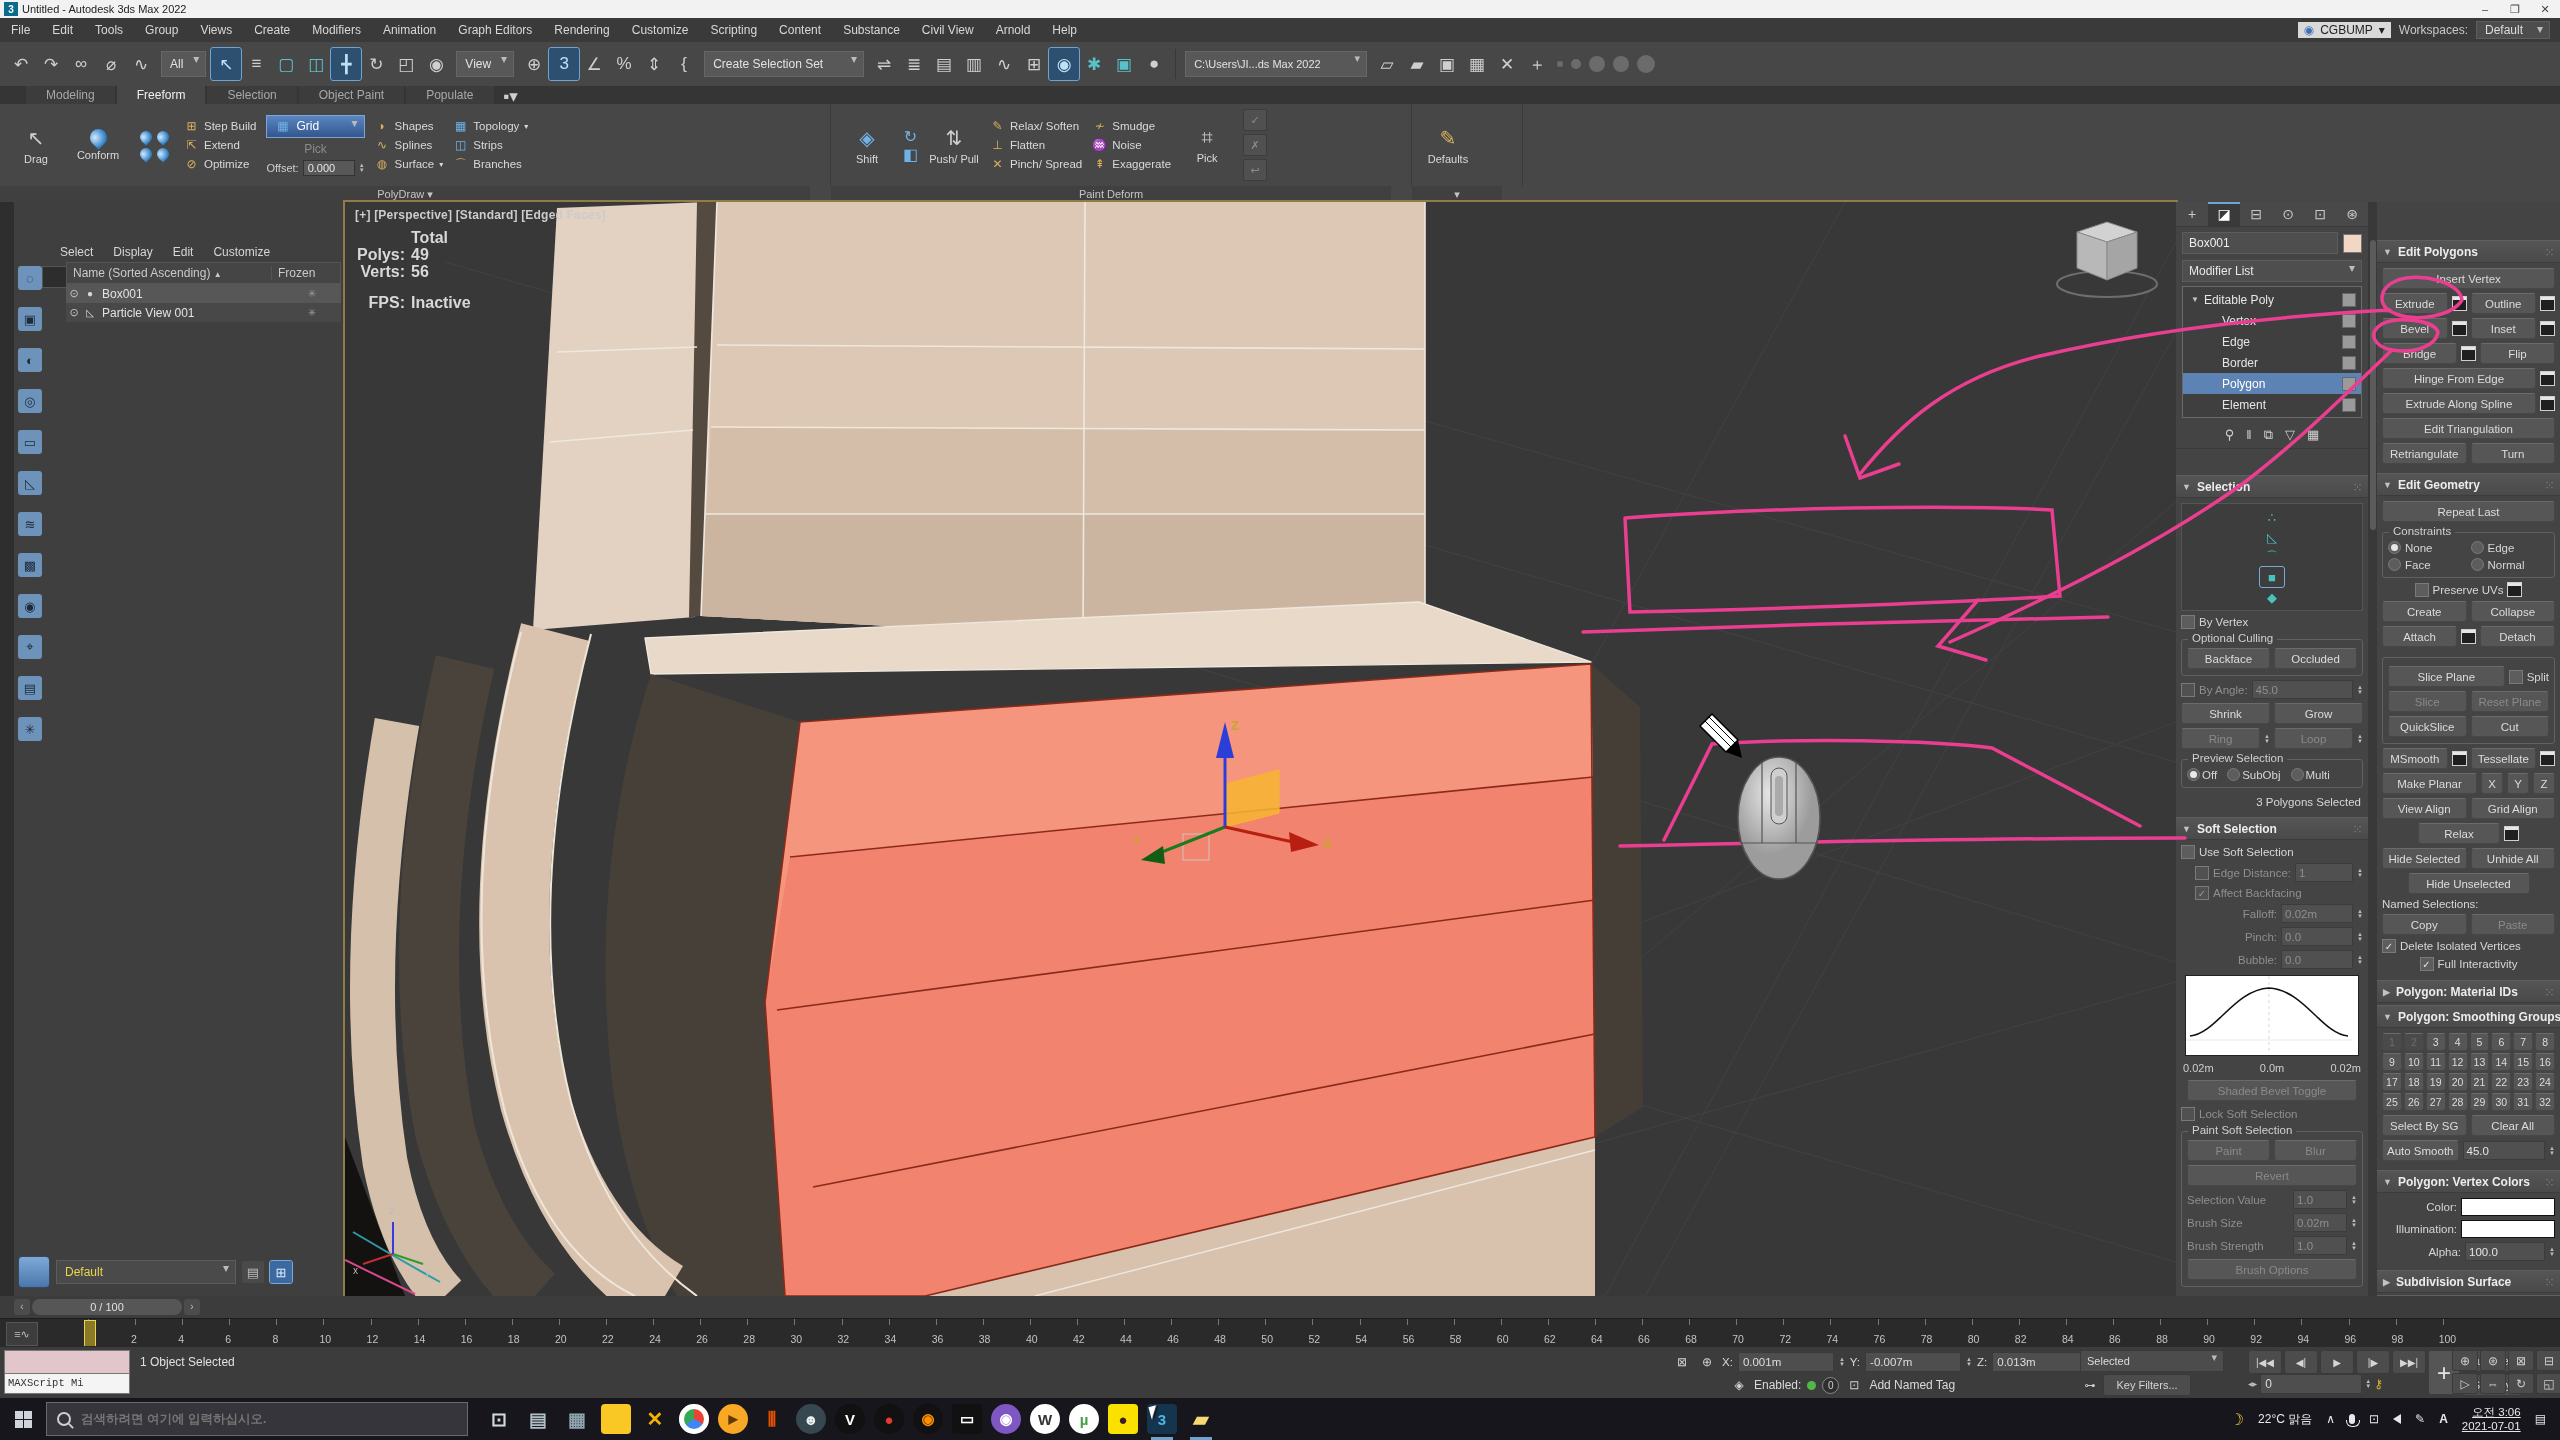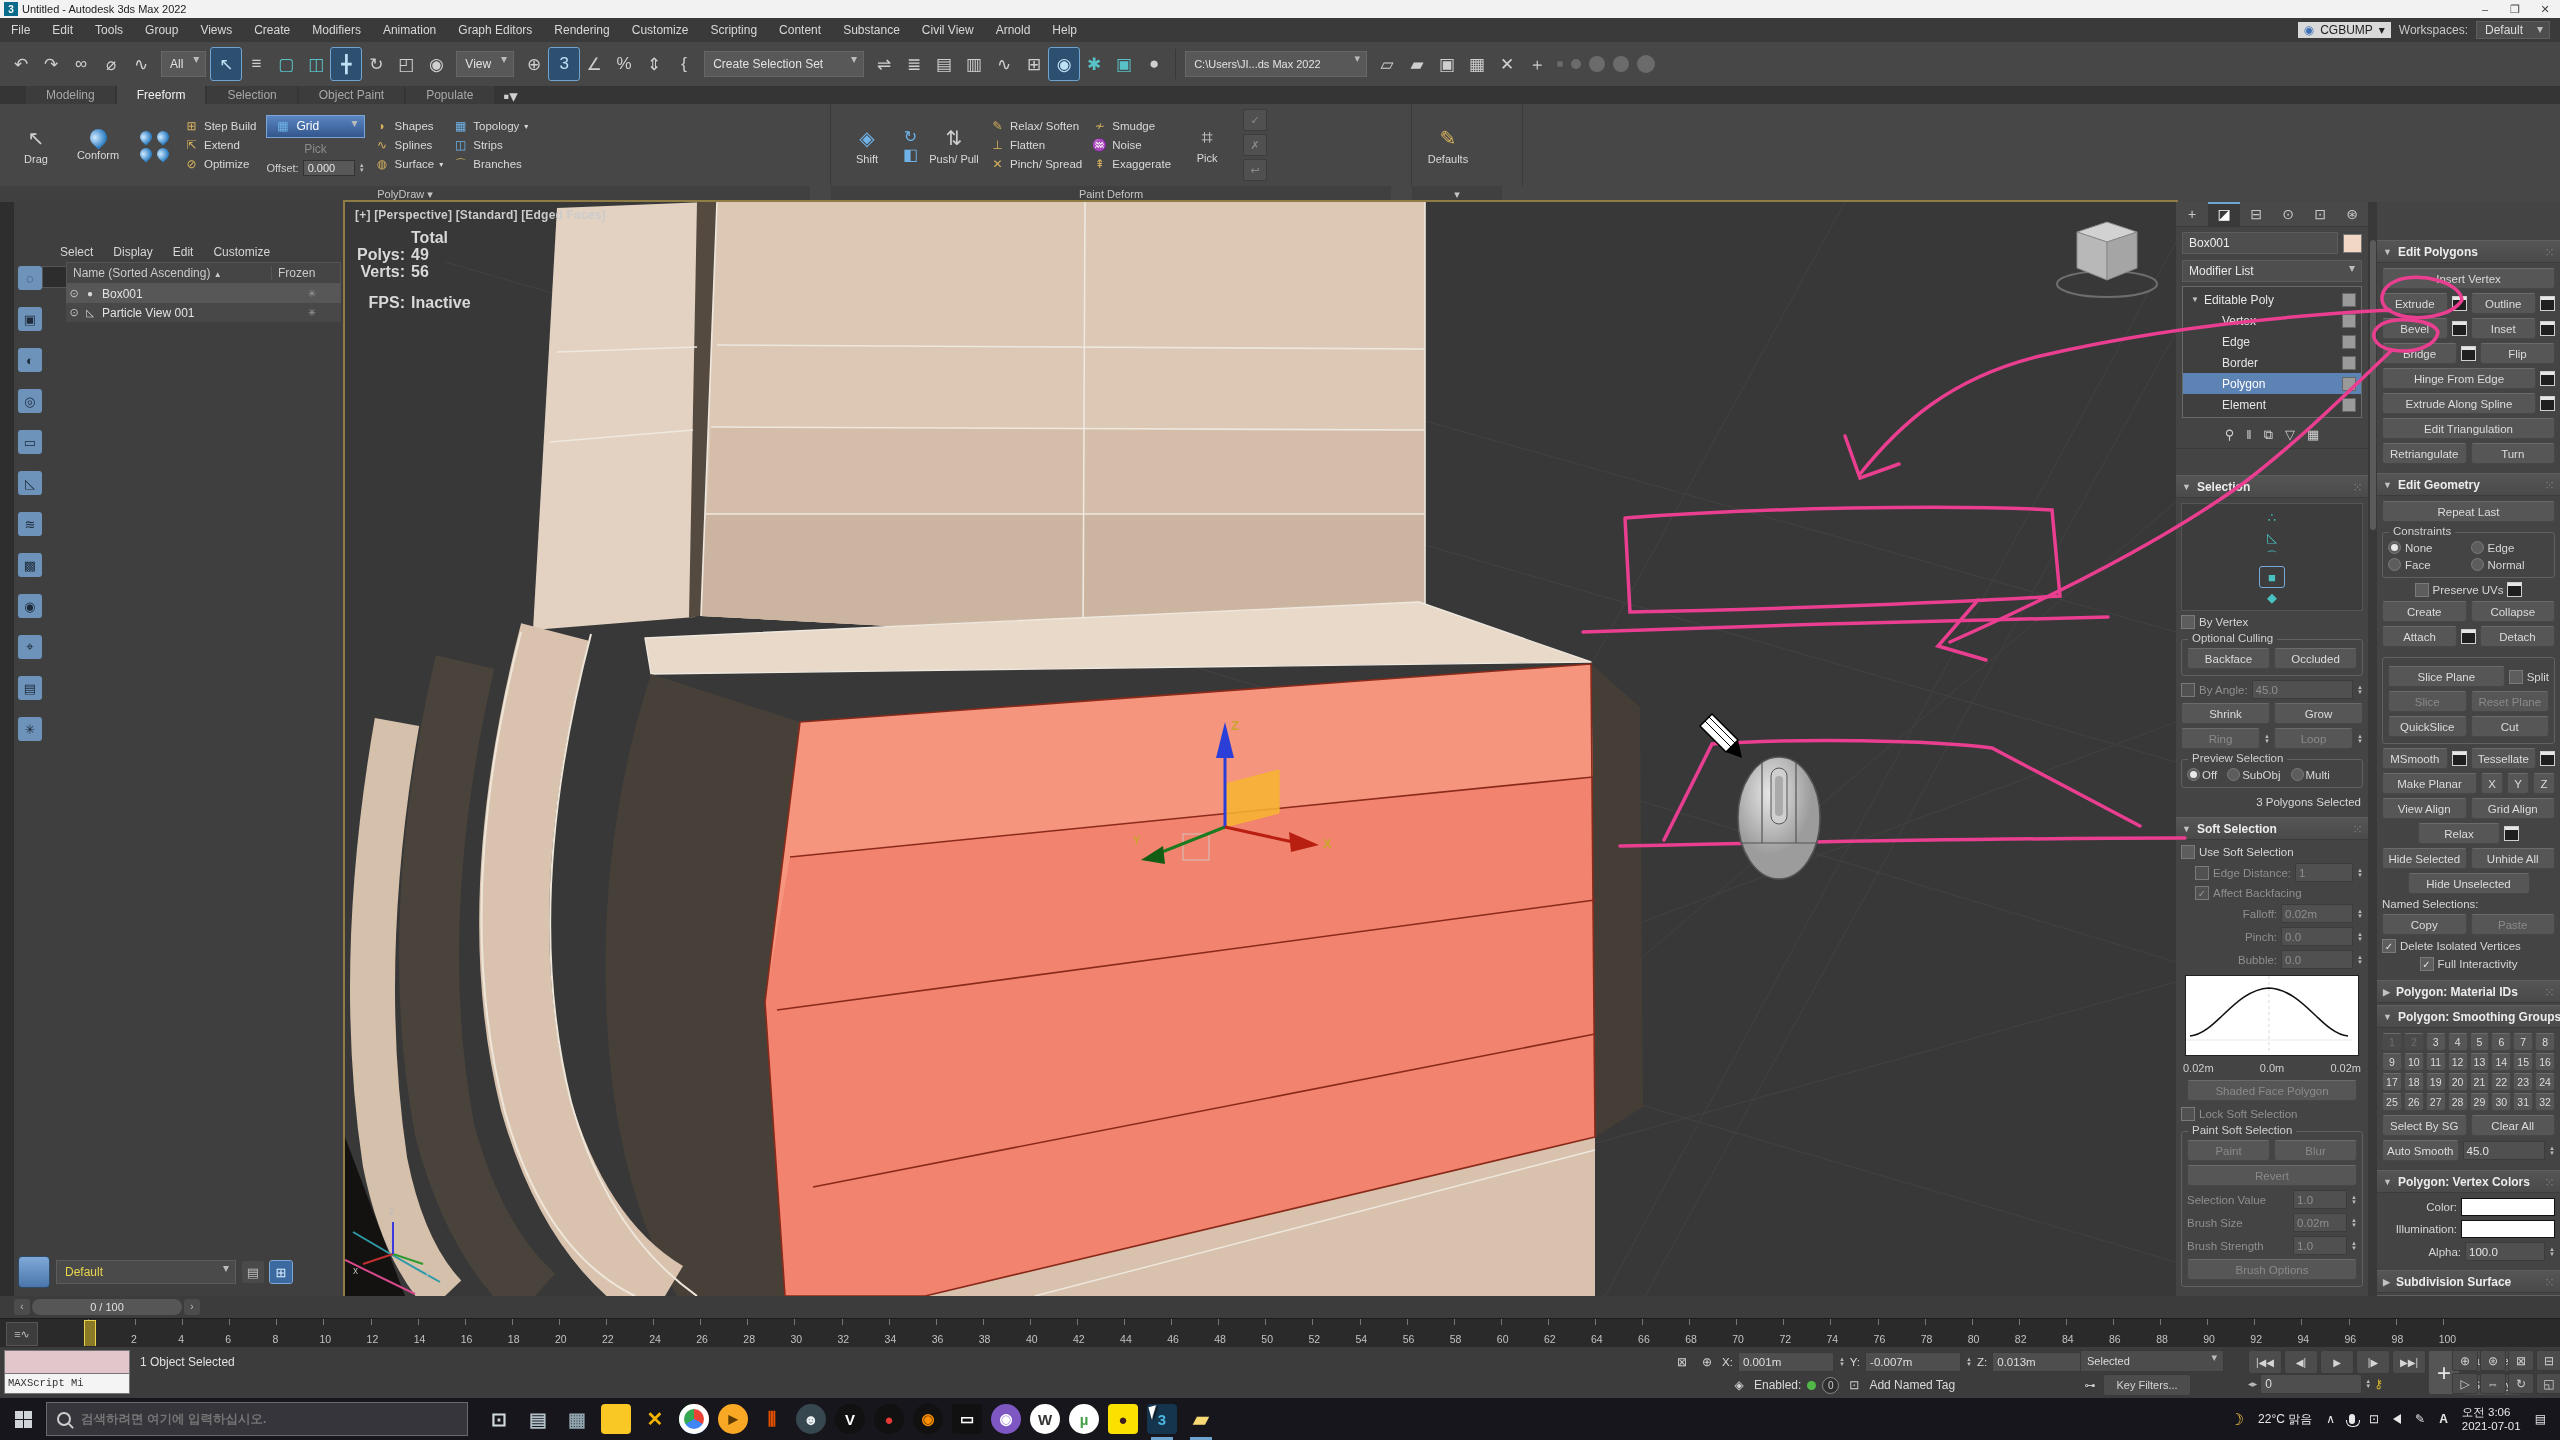--- a/index.html
+++ b/index.html
@@ -173,21 +173,21 @@
   .winlogo{display:grid;grid-template-columns:8px 8px;grid-auto-rows:8px;gap:1px;}
   .winlogo i{background:#cfd4da;}
   #tsearch{width:400px;height:32px;background:#35353b;border:1px solid #6a6a6e;display:flex;align-items:center;gap:8px;padding:0 10px;color:#cfcfcf;}
   #tsearch input{background:transparent;border:none;outline:none;color:#cfcfcf;font-size:12.5px;width:340px;font-family:"Liberation Sans",sans-serif;}
   .sglass{width:10px;height:10px;border:2px solid #cfcfcf;border-radius:50%;position:relative;display:inline-block;}
   .sglass::after{content:"";position:absolute;width:6px;height:2px;background:#cfcfcf;transform:rotate(45deg);left:9px;top:11px;}
   #apps{display:flex;align-items:center;gap:9px;margin-left:16px;}
   .app{width:30px;height:30px;border-radius:4px;display:flex;align-items:center;justify-content:center;font-size:15px;font-weight:bold;position:relative;}
   .app[data-state="open"]::after{content:"";position:absolute;left:4px;bottom:-6px;right:4px;height:3px;background:#6fa3d0;}
   #tray{margin-left:auto;display:flex;align-items:center;gap:14px;padding-right:14px;color:#e8e8e8;font-size:12px;}
-  #trayclock{text-align:left;line-height:14px;font-size:11.5px;}
+  #trayclock{text-align:right;line-height:14px;font-size:11.5px;text-decoration:underline;}
   .mic-i{width:6px;height:10px;background:#e8e8e8;border-radius:3px;display:inline-block;position:relative;}
   .mic-i::after{content:"";position:absolute;left:-3px;top:6px;width:12px;height:6px;border:1px solid #e8e8e8;border-top:none;border-radius:0 0 6px 6px;}
   .spk-i{width:0;height:0;border-top:5px solid transparent;border-bottom:5px solid transparent;border-right:8px solid #e8e8e8;display:inline-block;}
   #cursor1{position:absolute;left:1150px;top:1406px;width:0;height:0;border-left:8px solid #fff;border-bottom:13px solid transparent;filter:drop-shadow(1px 1px 1px #000);transform:rotate(-15deg);}
   
   #overlay{left:0;top:0;width:2560px;height:1440px;pointer-events:none;z-index:40;}
   select,input{font-family:"Liberation Sans",sans-serif;font-weight:bold;}
 </style>
 </head>
 <body>
@@ -884,21 +884,21 @@
               <line x1="83" y1="0" x2="83" y2="76" stroke="#d8d8d8" stroke-dasharray="3,3"></line>
               <line x1="0" y1="64" x2="166" y2="64" stroke="#e8e8e8"></line>
               <path d="M 4,60 C 30,58 48,14 83,12 C 118,14 136,58 162,60" fill="none" stroke="#111" stroke-width="1.6"></path>
             </svg>
           </div>
           <div class="axislbls">
             <span>0.02m</span>
             <span>0.0m</span>
             <span>0.02m</span>
           </div>
-          <span class="btn dis" style="margin:2px 6px">Shaded Face Polygon</span>
+          <span class="btn dis" style="margin:2px 6px">Shaded Bevel Toggle</span>
           <div class="brow">
               <span class="chk dim"></span>
               <span class="lbl dim">Lock Soft Selection</span>
             </div>
           <div class="grp">
               <span class="cap">Paint Soft Selection</span>
             <div class="brow">
               <span class="btn dis">Paint</span>
               <span class="btn dis">Blur</span>
             </div>

